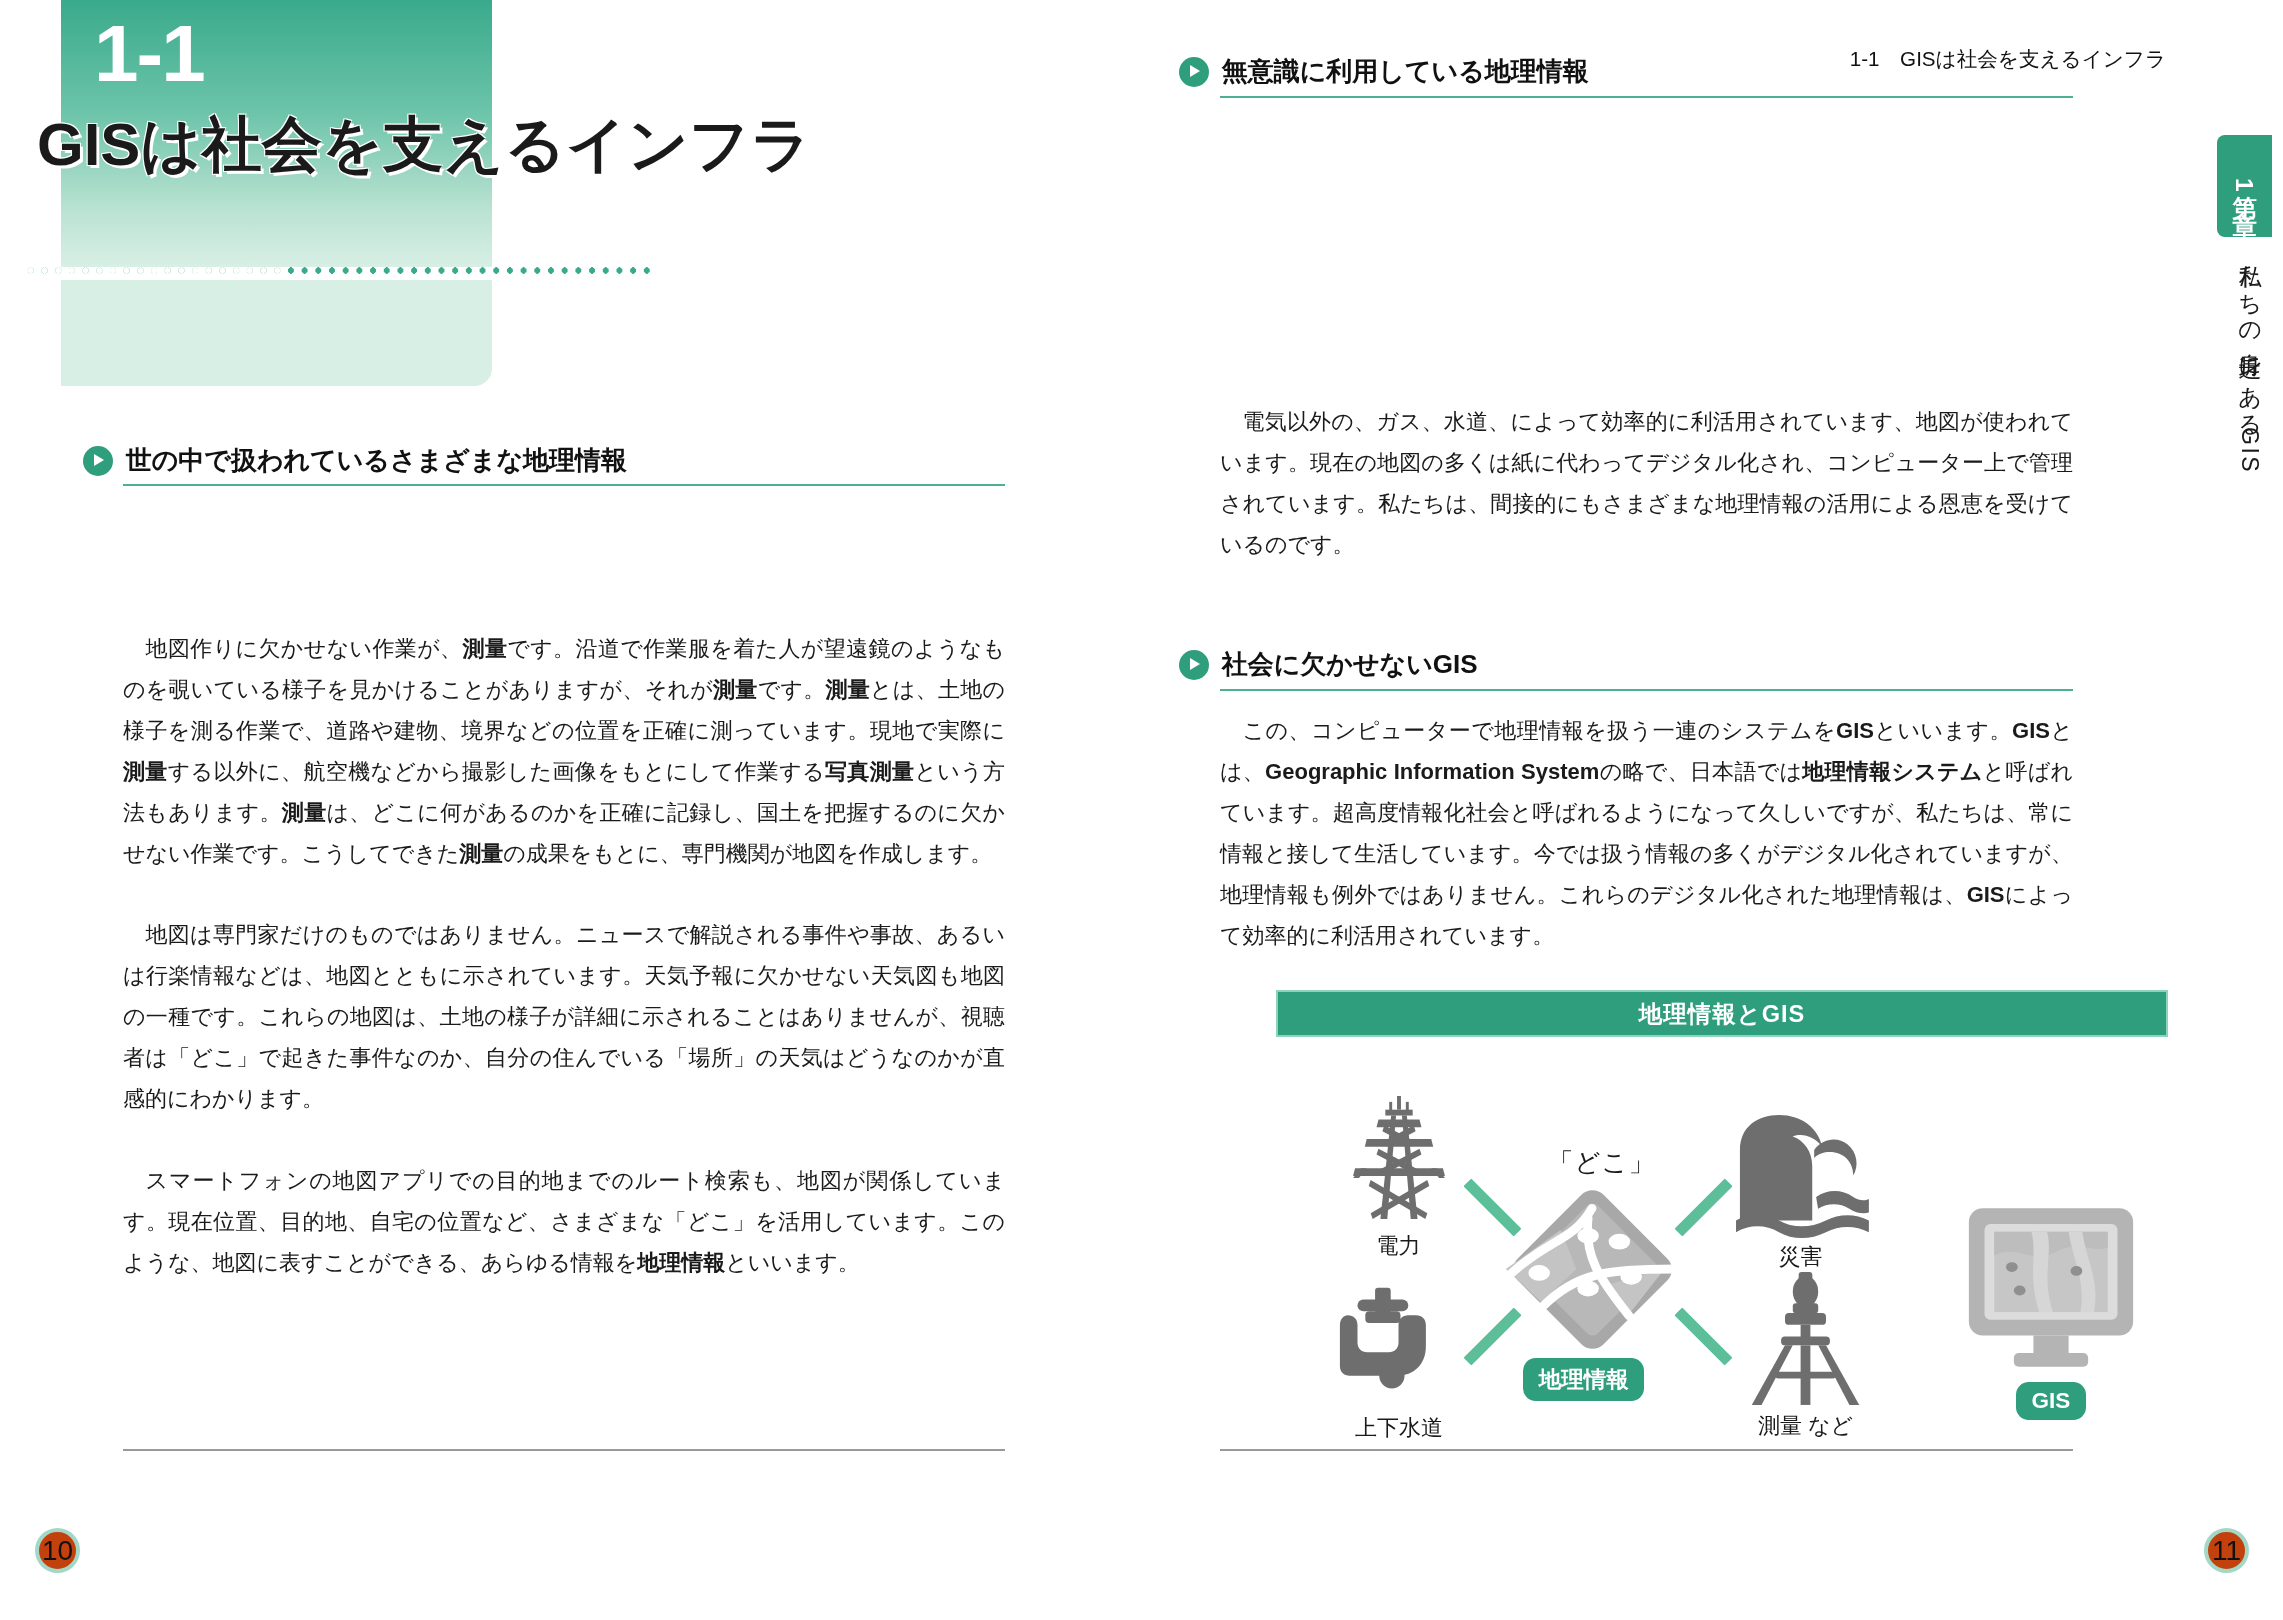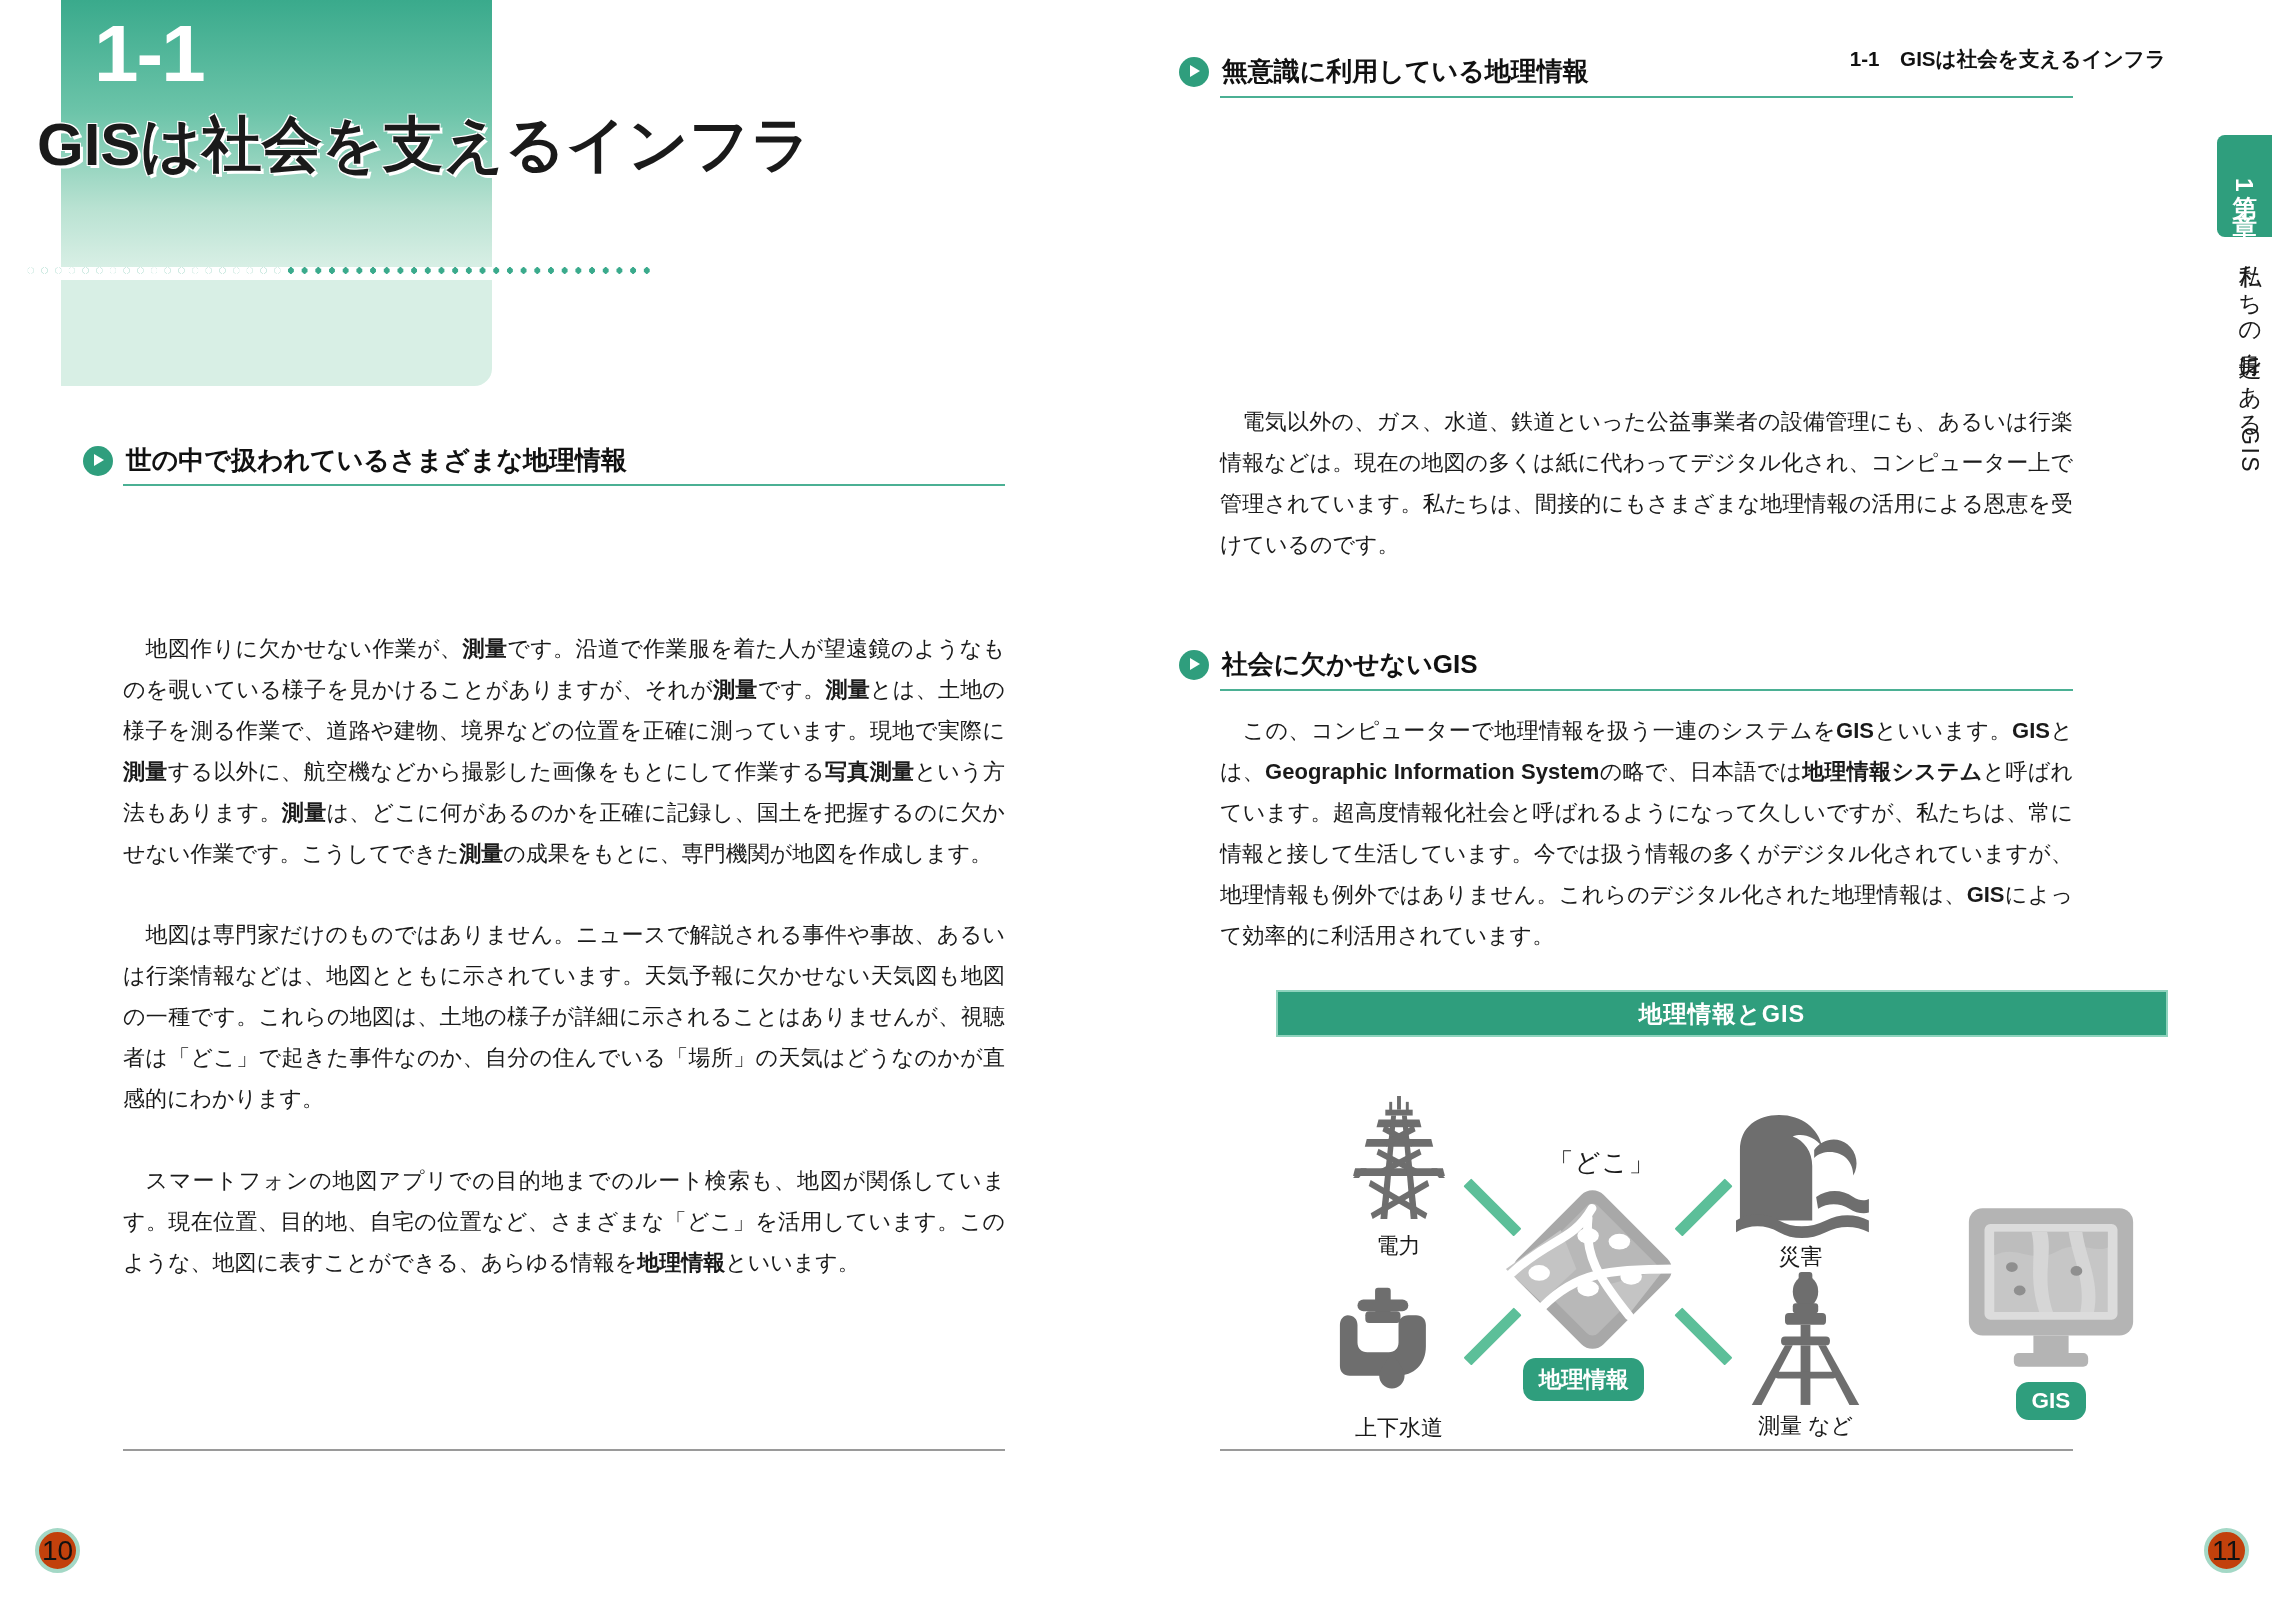--- a/index.html
+++ b/index.html
@@ -87,21 +87,21 @@
     background:#c2410c; border:4.9px solid #a4d8c6;
     display:flex; align-items:center; justify-content:center;
     font-size:28px; font-weight:normal; color:#111;
   }
   .folio-left  { left:35px;  bottom:47px; }
   .folio-right { right:35px; bottom:47px; }
 
   
   .running-head {
     position:absolute; right:118px; top:45px;
-    font-size:20.6px; color:#111; white-space:nowrap; font-weight:700;
+    font-size:20.6px; color:#111; white-space:nowrap; font-weight:400;
   }
 
   
   .chapter-tab {
     position:absolute; right:11.8px; top:135px;
     width:55px; height:102px; background:#2f9e7d;
     border-radius:7.8px 0 0 7.8px;
     display:flex; align-items:center; justify-content:center;
   }
   .chapter-tab-text {
@@ -183,21 +183,21 @@
       <span class="chapter-tab-text">第1章</span>
     </div>
     <div class="chapter-vtitle">私たちの身近にあるGIS</div>
 
     <div class="sec-head" style="left:37px; top:54px;">
       <span class="sec-bullet"></span>
       <span class="sec-title">無意識に利用している地理情報</span>
     </div>
     <div class="sec-rule" style="left:78px; top:96px; width:853px;"></div>
 
-    <div class="body-p" style="left:78px; top:401px; width:853px;">電気以外の、ガス、水道、鉄道といった公益事業者の設備管理にも、あるいは行楽情報などは。現在の地図の多くは紙に代わってデジタル化され、コンピューター上で管理されています。私たちは、間接的にもさまざまな地理情報の活用による恩恵を受けているのです。</div>
+    <div class="body-p" style="left:78px; top:401px; width:853px;">電気以外の、ガス、水道、によって効率的に利活用されています、地図が使われています。現在の地図の多くは紙に代わってデジタル化され、コンピューター上で管理されています。私たちは、間接的にもさまざまな地理情報の活用による恩恵を受けているのです。</div>
 
     <div class="sec-head" style="left:37px; top:647px;">
       <span class="sec-bullet"></span>
       <span class="sec-title">社会に欠かせないGIS</span>
     </div>
     <div class="sec-rule" style="left:78px; top:689px; width:853px;"></div>
 
     <div class="body-p" style="left:78px; top:710px; width:853px;">この、コンピューターで地理情報を扱う一連のシステムを<b>GIS</b>といいます。<b>GIS</b>とは、<b>Geographic Information System</b>の略で、日本語では<b>地理情報システム</b>と呼ばれています。超高度情報化社会と呼ばれるようになって久しいですが、私たちは、常に情報と接して生活しています。今では扱う情報の多くがデジタル化されていますが、地理情報も例外ではありません。これらのデジタル化された地理情報は、<b>GIS</b>によって効率的に利活用されています。</div>
 
     <div class="page-rule" style="left:78px; top:1449px; width:853px;"></div>

